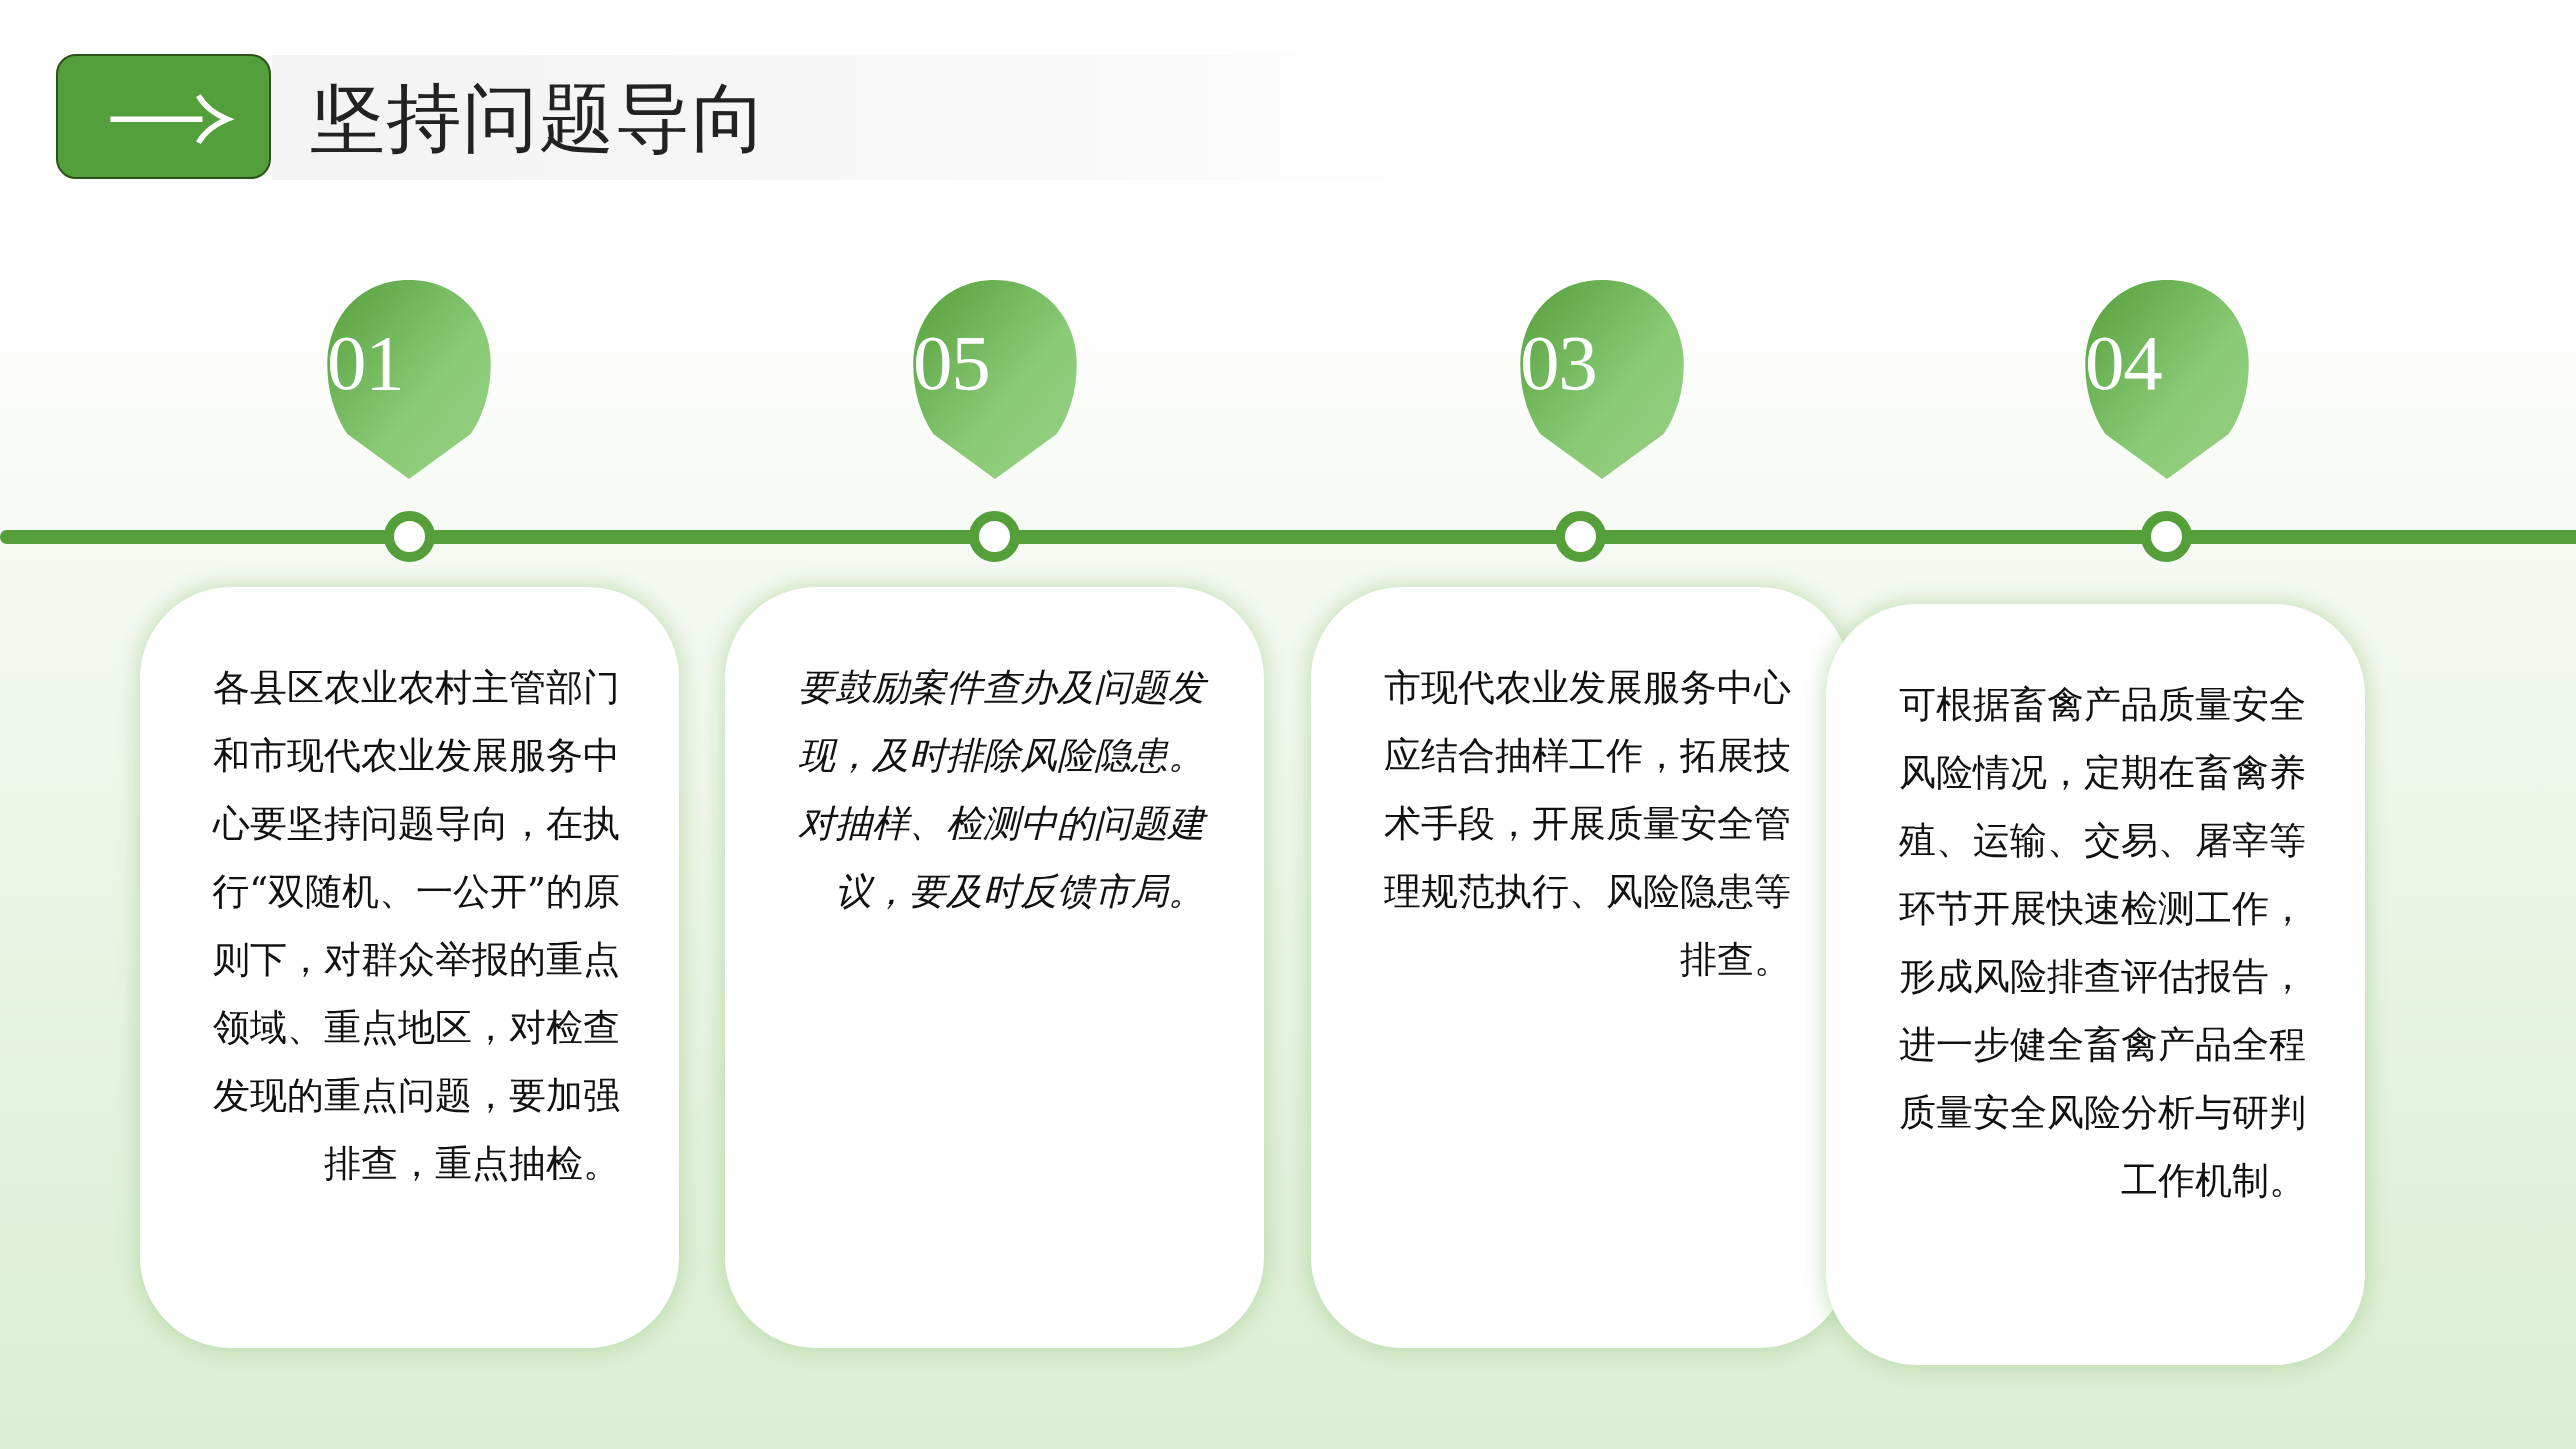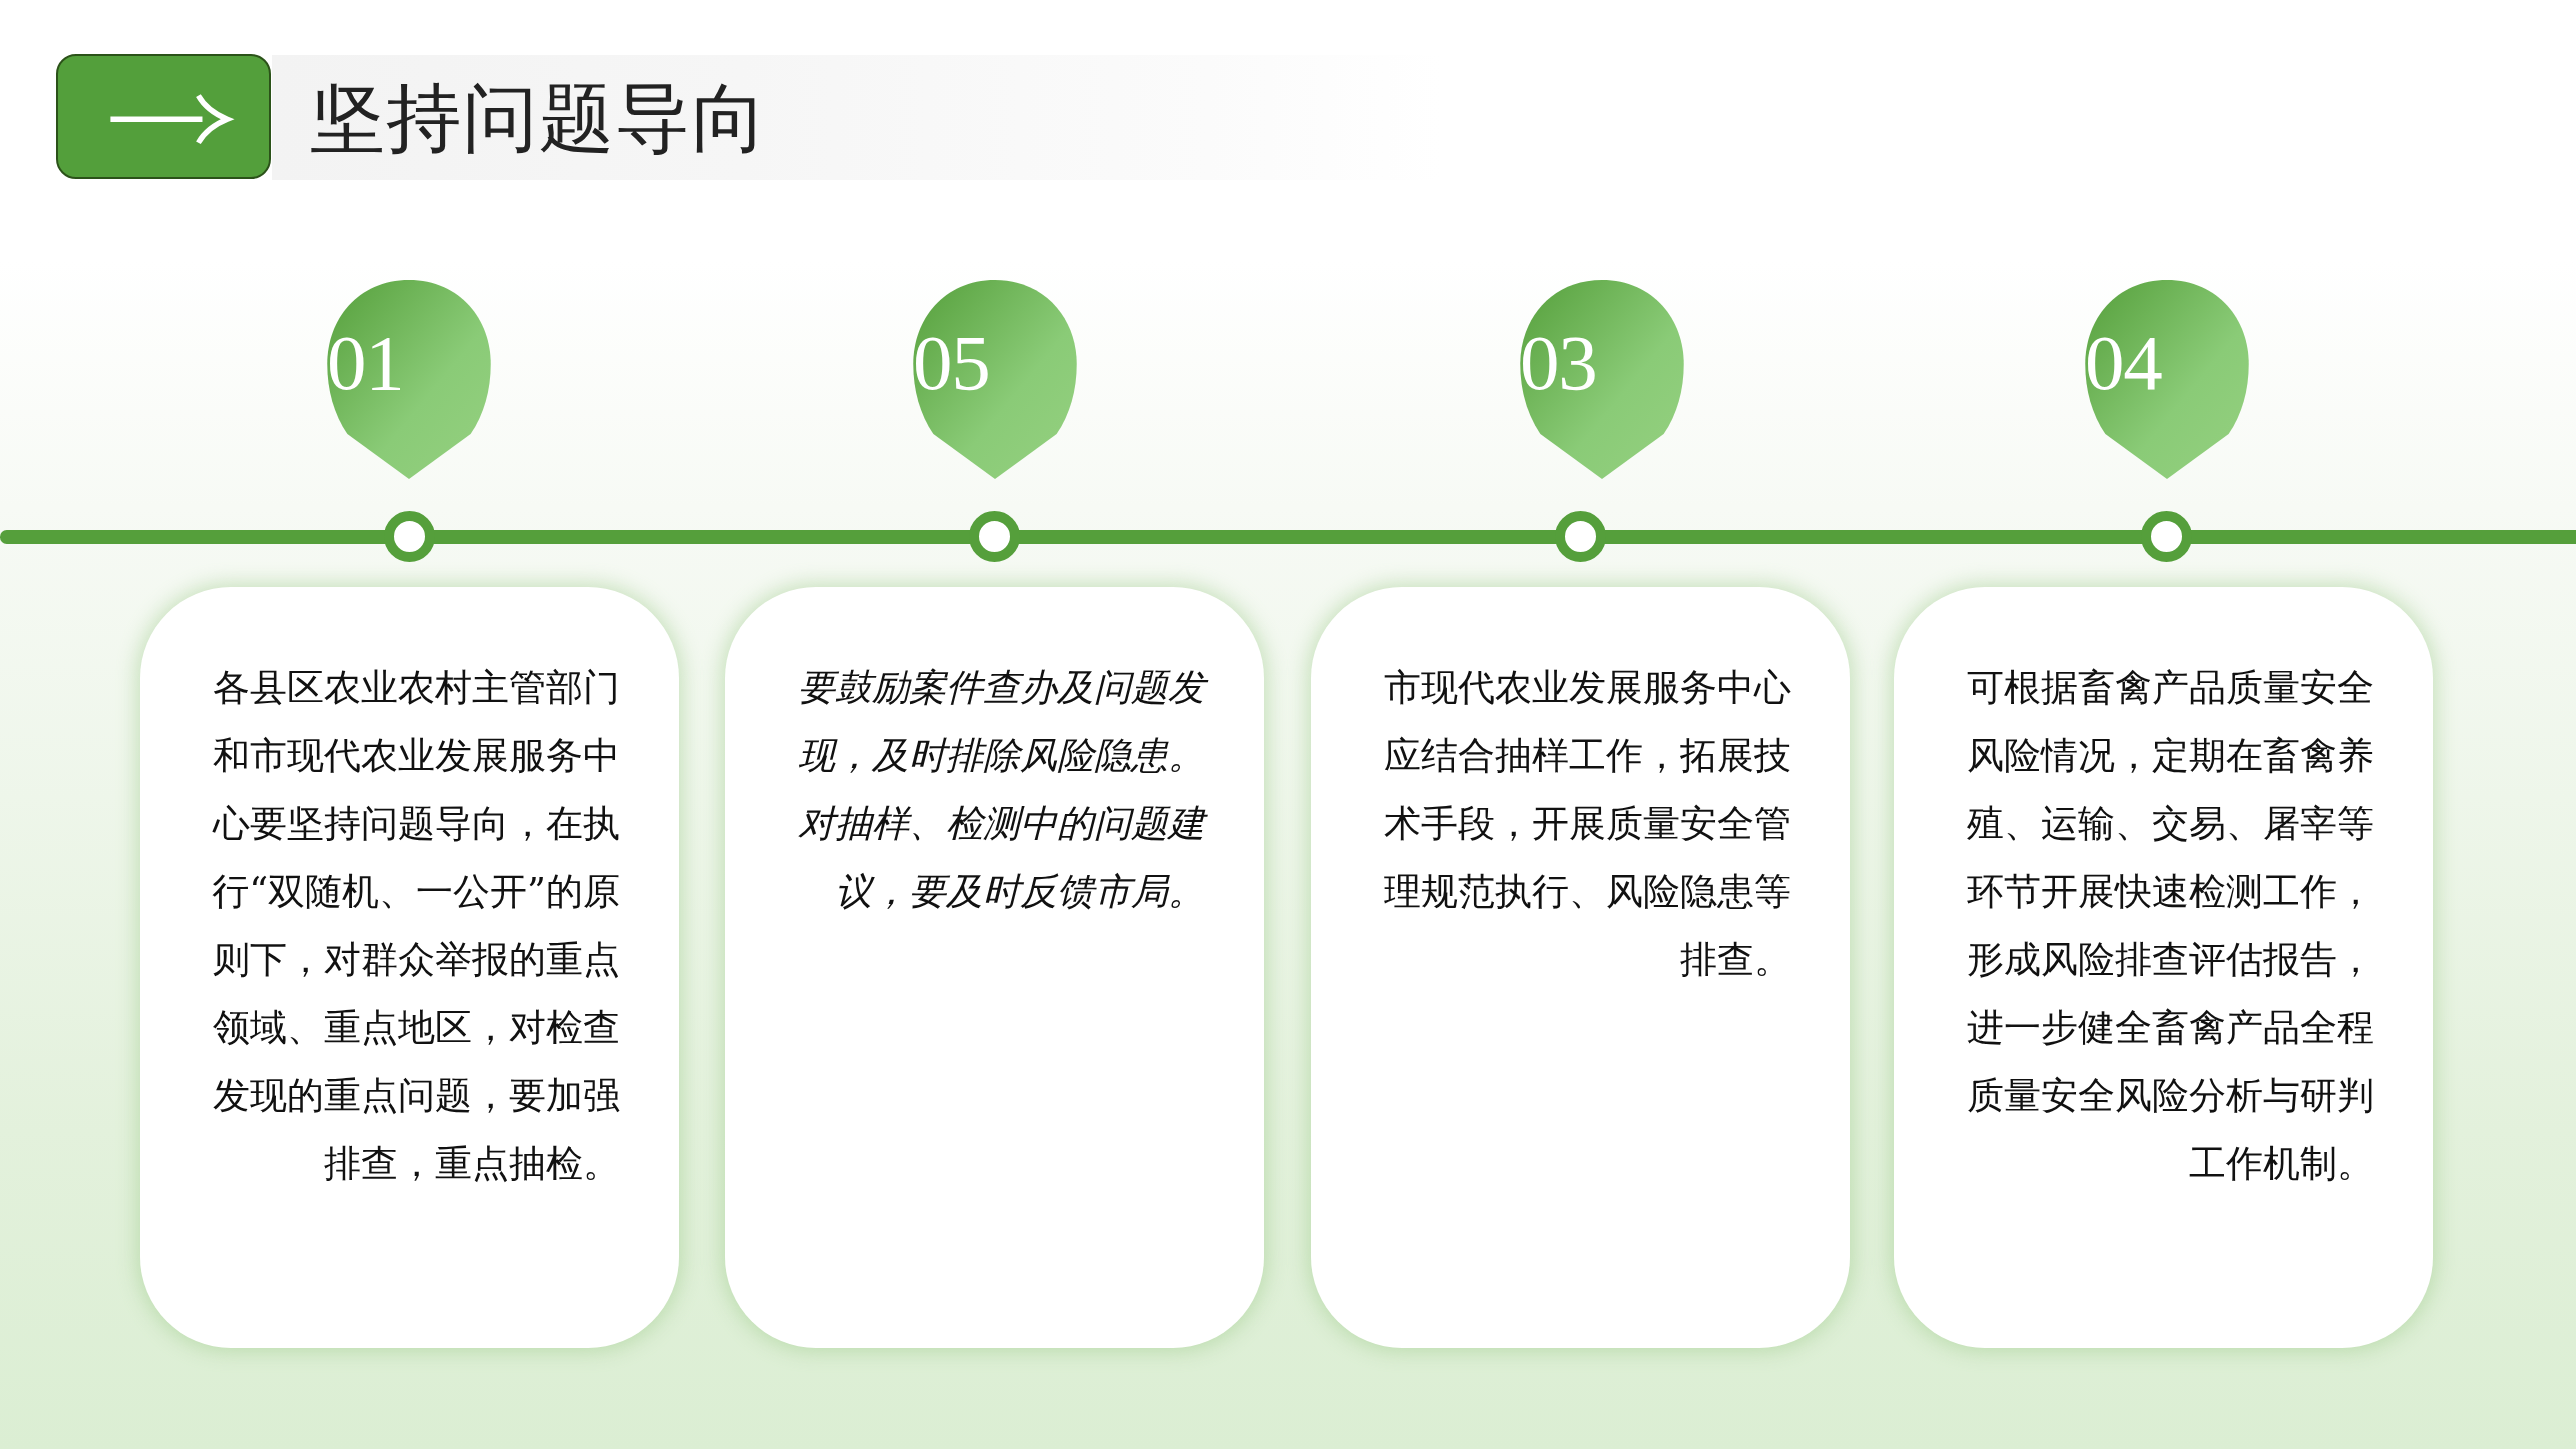--- a/index.html
+++ b/index.html
@@ -185,16 +185,16 @@
 </div>
 
 <div class="card" style="left:725px;font-style:italic;">
   <div class="card-text">要鼓励案件查办及问题发现，及时排除风险隐患。对抽样、检测中的问题建议，要及时反馈市局。</div>
 </div>
 
 <div class="card" style="left:1311px;">
   <div class="card-text">市现代农业发展服务中心应结合抽样工作，拓展技术手段，开展质量安全管理规范执行、风险隐患等排查。</div>
 </div>
 
-<div class="card" style="left:1894px;">
+<div class="card" style="left:1826px;margin-top:17px;">
   <div class="card-text">可根据畜禽产品质量安全风险情况，定期在畜禽养殖、运输、交易、屠宰等环节开展快速检测工作，形成风险排查评估报告，进一步健全畜禽产品全程质量安全风险分析与研判工作机制。</div>
 </div>
 
 
 </body></html>

